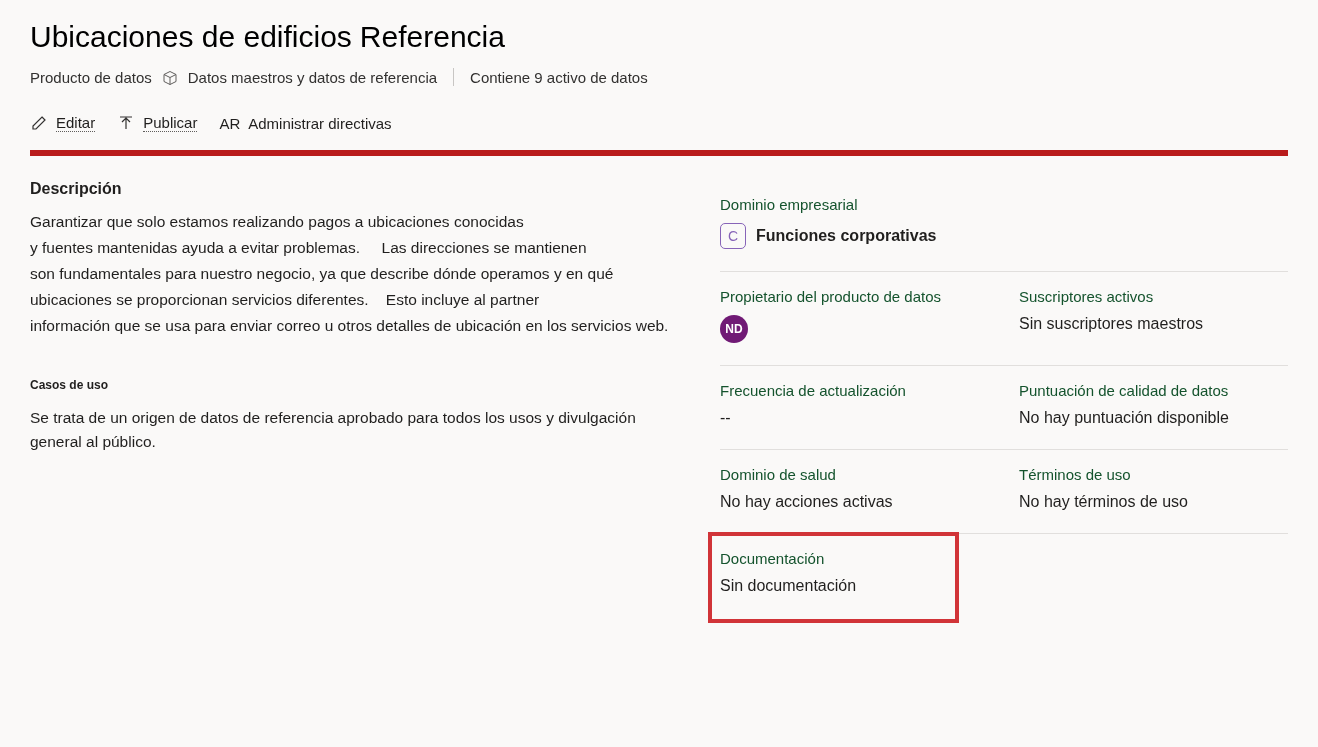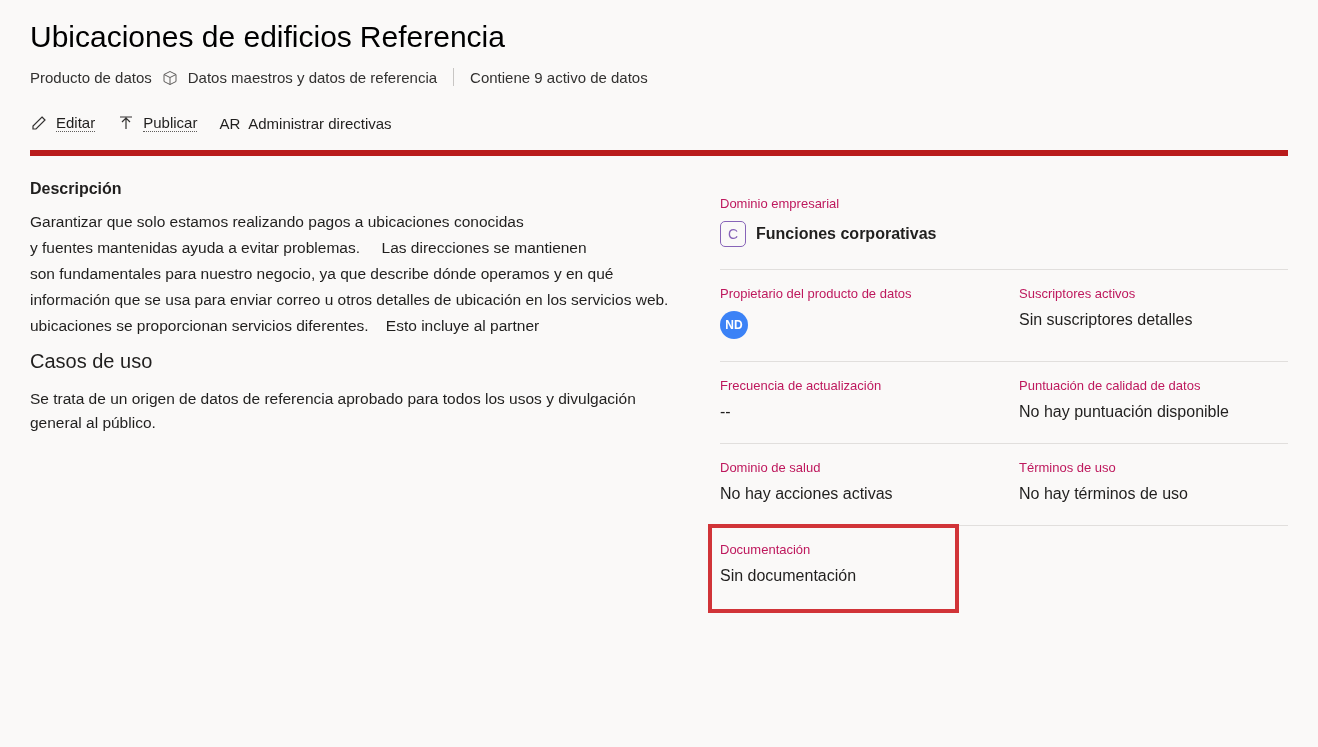--- a/index.html
+++ b/index.html
@@ -94,44 +94,44 @@
     font-weight: 600;
     margin-bottom: 12px;
   }
   .desc p {
     font-size: 15.5px;
     line-height: 1.55;
     color: #201f1e;
     margin-bottom: 2px;
   }
   .usecases-h {
-    font-size: 20px;
-    font-weight: 400;
-    margin-top: 12px;
+    font-size: 12px;
+    font-weight: 700;
+    margin-top: 40px;
     margin-bottom: 14px;
   }
   .usecase-p {
     font-size: 15.5px;
     line-height: 1.55;
   }
   .info-grid {
     display: grid;
     grid-template-columns: 1fr 1fr;
     column-gap: 30px;
   }
   .info-cell {
     padding: 16px 0 22px 0;
   }
   .info-row-divider {
     grid-column: 1 / -1;
     border-bottom: 1px solid #e1dfdd;
   }
   .info-label {
-    font-size: 13px;
-    color: #be185d;
+    font-size: 15px;
+    color: #14532d;
     margin-bottom: 10px;
   }
   .info-value {
     font-size: 16px;
     color: #201f1e;
     display: flex;
     align-items: center;
     gap: 10px;
   }
   .domain-badge {
@@ -151,21 +151,21 @@
     background: #107c10;
     display: flex;
     align-items: center;
     justify-content: center;
     color: #fff;
     font-size: 12px;
   }
   .owner-avatar {
     width: 28px; height: 28px;
     border-radius: 50%;
-    background: #3b82f6;
+    background: #701a75;
     color: #fff;
     font-size: 12px;
     font-weight: 600;
     display: flex;
     align-items: center;
     justify-content: center;
   }
   .doc-cell {
     position: relative;
   }
@@ -226,22 +226,22 @@
     </div>
   </div>
 
   <div class="content">
     <div class="left">
       <div class="section-h">Descripción</div>
       <div class="desc">
         <p>Garantizar que solo estamos realizando pagos a ubicaciones conocidas</p>
         <p><span>y fuentes mantenidas ayuda a evitar problemas.</span>&nbsp;&nbsp;&nbsp;&nbsp;&nbsp;<span>Las direcciones se mantienen</span></p>
         <p>son fundamentales para nuestro negocio, ya que describe dónde operamos y en qué</p>
+        <p><span>ubicaciones se proporcionan servicios diferentes.</span>&nbsp;&nbsp;&nbsp;&nbsp;<span>Esto incluye al partner</span></p>
         <p>información que se usa para enviar correo u otros detalles de ubicación en los servicios web.</p>
-        <p><span>ubicaciones se proporcionan servicios diferentes.</span>&nbsp;&nbsp;&nbsp;&nbsp;<span>Esto incluye al partner</span></p>
       </div>
 
       <div class="usecases-h">Casos de uso</div>
       <p class="usecase-p">Se trata de un origen de datos de referencia aprobado para todos los usos y divulgación general al público.</p>
     </div>
 
     <div class="right">
       <div class="info-grid">
 
         <div class="info-cell">
@@ -257,21 +257,21 @@
 
         <div class="info-cell">
           <div class="info-label">Propietario del producto de datos</div>
           <div class="info-value">
             <span class="owner-avatar">ND</span>
           </div>
         </div>
 
         <div class="info-cell">
           <div class="info-label">Suscriptores activos</div>
-          <div class="info-value">Sin suscriptores detalles</div>
+          <div class="info-value">Sin suscriptores maestros</div>
         </div>
 
         <div class="info-row-divider"></div>
 
         <div class="info-cell">
           <div class="info-label">Frecuencia de actualización</div>
           <div class="info-value">--</div>
         </div>
 
         <div class="info-cell">

